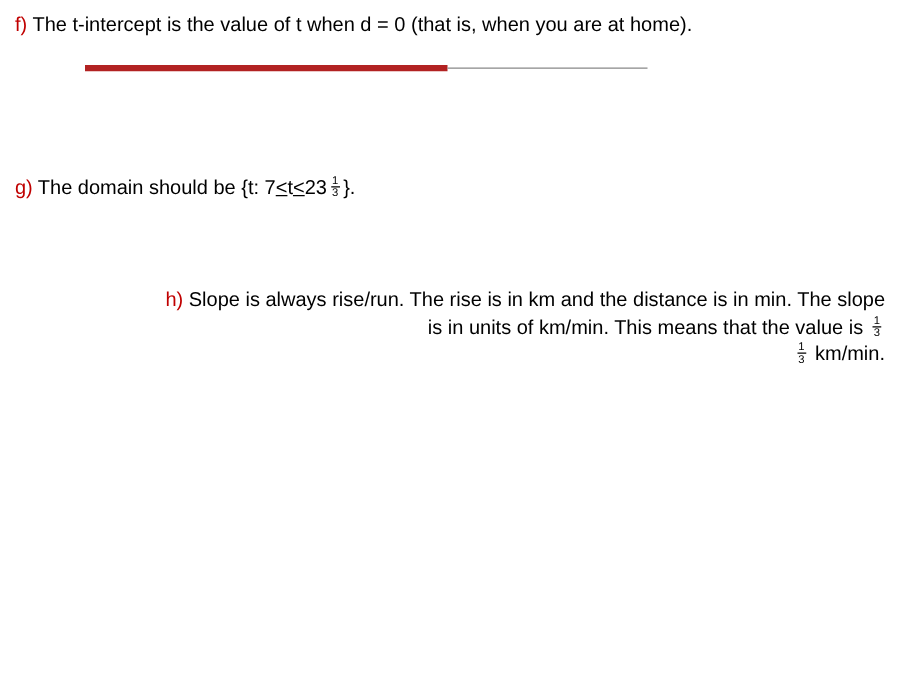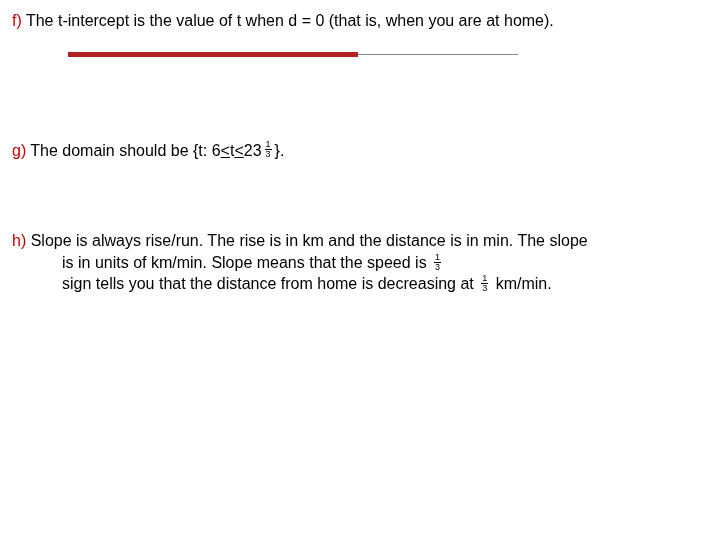--- a/index.html
+++ b/index.html
@@ -52,63 +52,63 @@
     align-items: center;
     font-size: 9px;
     line-height: 9px;
     vertical-align: middle;
     margin: 0 3px;
     position: relative;
     top: -1px;
   }
   .frac .num { }
   .frac .den { border-top: 1px solid #000; padding: 0 1px; }
-  .h-item { line-height: 1.35; }
+  .h-item { line-height: 1.35; text-align: right; }
   .label-h { color: #c00000; }
   .h-text { }
 </style>
 </head>
 <body>
 
 <div class="content">
 
   <div class="item f">
     <span class="label-f">f)</span>
     <span>The t-intercept is the value of t when d = 0 (that is, when you are at home).</span><br>
   </div>
 
   <div class="divider-wrap">
     <div class="thick-red"></div>
     <div class="thin-gray"></div>
   </div>
 
   <div class="item g-row">
     <span class="label-g">g)</span>
-    <span>The domain should be {t: 6 </span>
+    <span>The domain should be {t: 7 </span>
     <span class="under">&lt;</span>
     <span>  t </span>
     <span class="under">&lt;</span>
     <span> 23 </span>
     <span class="frac">
       <span class="num">1</span>
       <span class="den">3</span>
     </span>
     <span> }.</span>
   </div>
 
   <div class="item h-item">
     <span class="label-h">h)</span>
     <span class="h-text">Slope is always rise/run. The rise is in km and the distance is in min. The slope</span><br>
     <span class="indent">
-      <span>is in units of km/min. Slope means that the speed is </span><span class="frac">
+      <span>is in units of km/min. This means that the value is </span><span class="frac">
         <span class="num">1</span>
         <span class="den">3</span>
       </span>
     </span><br>
     <span class="indent">
-      <span>sign tells you that the distance from home is decreasing at </span><span class="frac">
+      <span class="frac">
         <span class="num">1</span>
         <span class="den">3</span>
       </span><span> km/min.</span>
     </span>
   </div>
 
 </div>
 
 </body></html>

